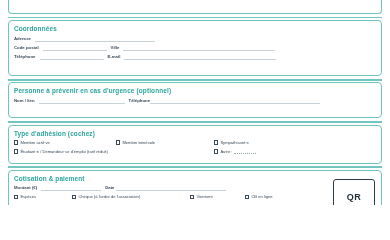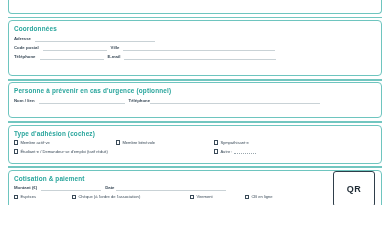--- a/index.html
+++ b/index.html
@@ -131,21 +131,21 @@
   
   .pay-a { flex: 0 0 58px; }
   .pay-b { flex: 0 0 118px; }
   .pay-c { flex: 0 0 55px; }
   .pay-d { flex: 0 0 auto; }
 
   
   .qr-box {
     position: absolute;
     right: 6px;
-    top: 0;
+    top: 8px;
     width: 40px;
     height: 34px;
     border: 1.3px solid #2f3e4a;
     border-radius: 3px;
     display: flex;
     align-items: center;
     justify-content: center;
     background: #ffffff;
   }
   .qr-text {

